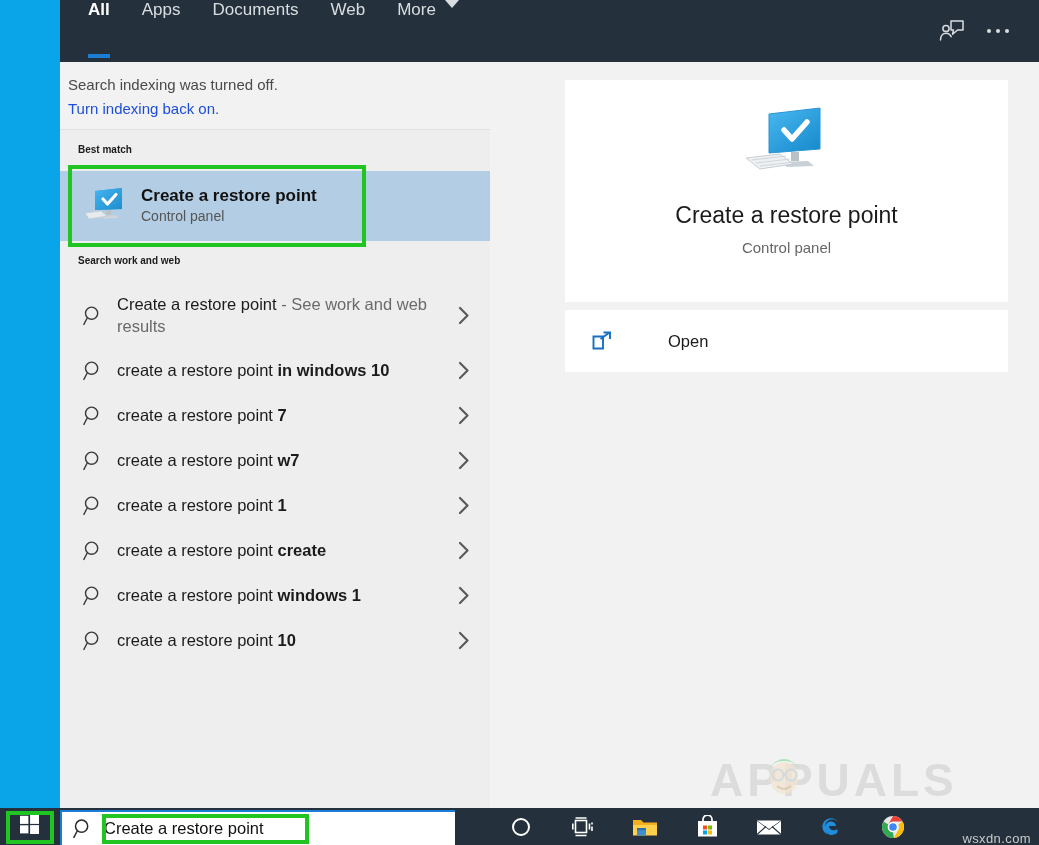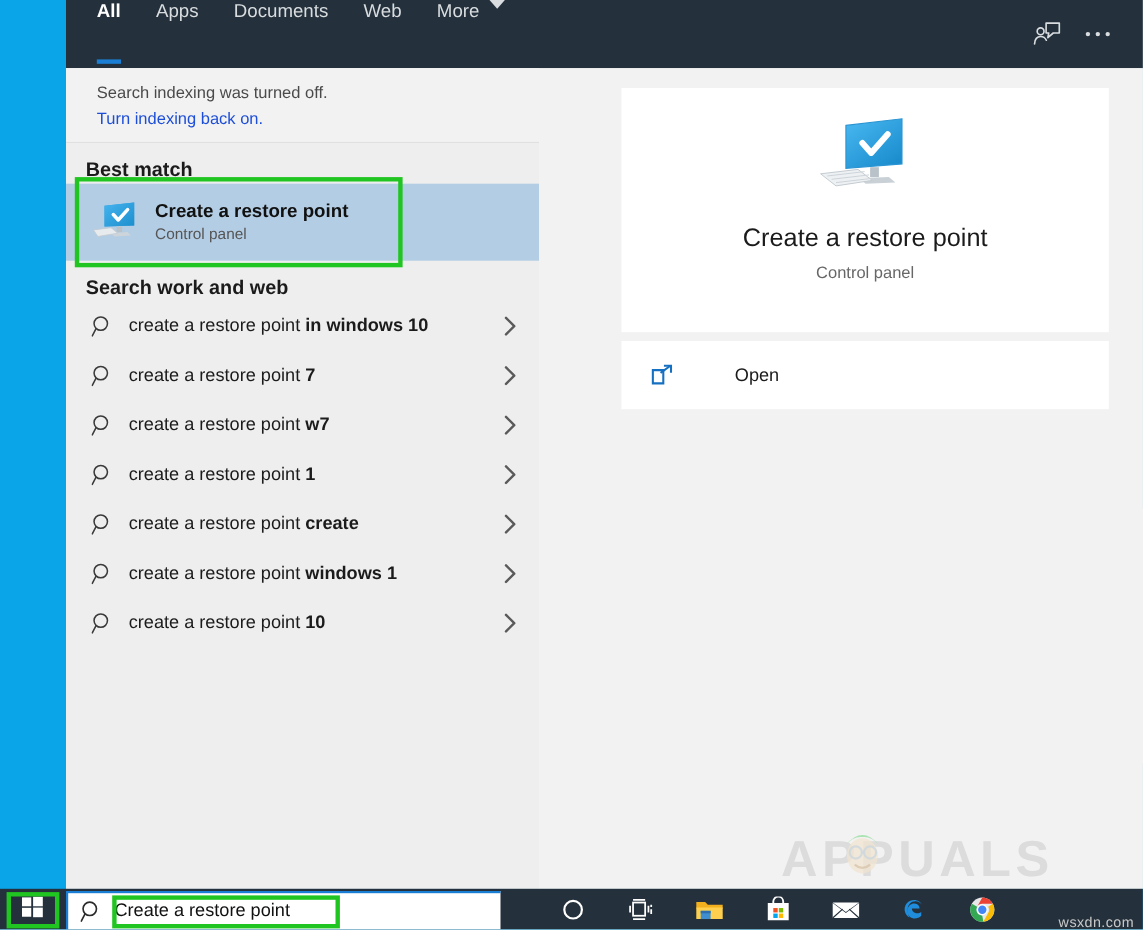--- a/index.html
+++ b/index.html
@@ -50,29 +50,29 @@
   .hdr-btn{ width:46px;height:46px;display:flex;align-items:center;justify-content:center; }
   .dots{ display:flex; gap:5px; }
   .dots i{ width:4px;height:4px;border-radius:50%;background:#d9dde0;display:block; }
 
   
   #left-col{
     position:absolute; left:0; top:62px; width:430px; height:746px;
     background:#eeeeee;
   }
   #indexing-notice{
-    padding:14px 18px 12px 28px; background:#f2f2f2;
+    padding:14px 18px 12px 8px; background:#f2f2f2;
     border-bottom:1px solid #e0e0e0;
   }
   #indexing-notice .line1{ font-size:15px; color:#4a4a4a; margin-bottom:7px; }
   #indexing-notice .line2{ font-size:15px; color:#1d4ed8; cursor:pointer; }
 
   .section-title{
-    font-size:18px; font-weight:bold; color:#1b1b1b;
-    padding:14px 18px 2px 18px;
+    font-size:10px; font-weight:bold; color:#1b1b1b;
+    padding:14px 18px 16px 18px;
   }
 
   
   #best-match-wrap{ position:relative; height:70px; }
   #best-match-row{
     position:absolute; left:0; top:0; width:430px; height:70px;
     background:#b3cde4; display:flex; align-items:center; padding-left:23px;
   }
   #bm-icon{ width:42px; height:42px; position:relative; flex:none; margin-right:16px; }
   #bm-text .t1{ font-size:17px; font-weight:bold; color:#111; line-height:1.25; }
@@ -224,20 +224,34 @@
           <div class="t1">Create a restore point</div>
           <div class="t2">Control panel</div>
         </span>
       </div>
       <div class="anno" id="anno-bestmatch"></div>
     </div>
 
     <div class="section-title">Search work and web</div>
 
     <div id="suggestion-list">
+        <div class="sug tall">
+          <span class="magnify">
+            <svg width="21" height="21" viewBox="0 0 21 21">
+              <circle cx="8.6" cy="8.2" r="6.1" fill="none" stroke="#3a3a3a" stroke-width="1.4"></circle>
+              <path d="M4.2 13.0 L0.9 19.4" stroke="#3a3a3a" stroke-width="1.4" stroke-linecap="round"></path>
+            </svg>
+          </span>
+          <span class="label">Create a restore point<span class="muted"> - See work and web results</span></span>
+          <span class="chev">
+            <svg width="12" height="19" viewBox="0 0 12 19">
+              <path d="M2 2 L9.5 9.5 L2 17" fill="none" stroke="#5a5a5a" stroke-width="2.2" stroke-linecap="round" stroke-linejoin="round"></path>
+            </svg>
+          </span>
+        </div>
         <div class="sug">
           <span class="magnify">
             <svg width="21" height="21" viewBox="0 0 21 21">
               <circle cx="8.6" cy="8.2" r="6.1" fill="none" stroke="#3a3a3a" stroke-width="1.4"></circle>
               <path d="M4.2 13.0 L0.9 19.4" stroke="#3a3a3a" stroke-width="1.4" stroke-linecap="round"></path>
             </svg>
           </span>
           <span class="label">create a restore point <b>in windows 10</b></span>
           <span class="chev">
             <svg width="12" height="19" viewBox="0 0 12 19">

